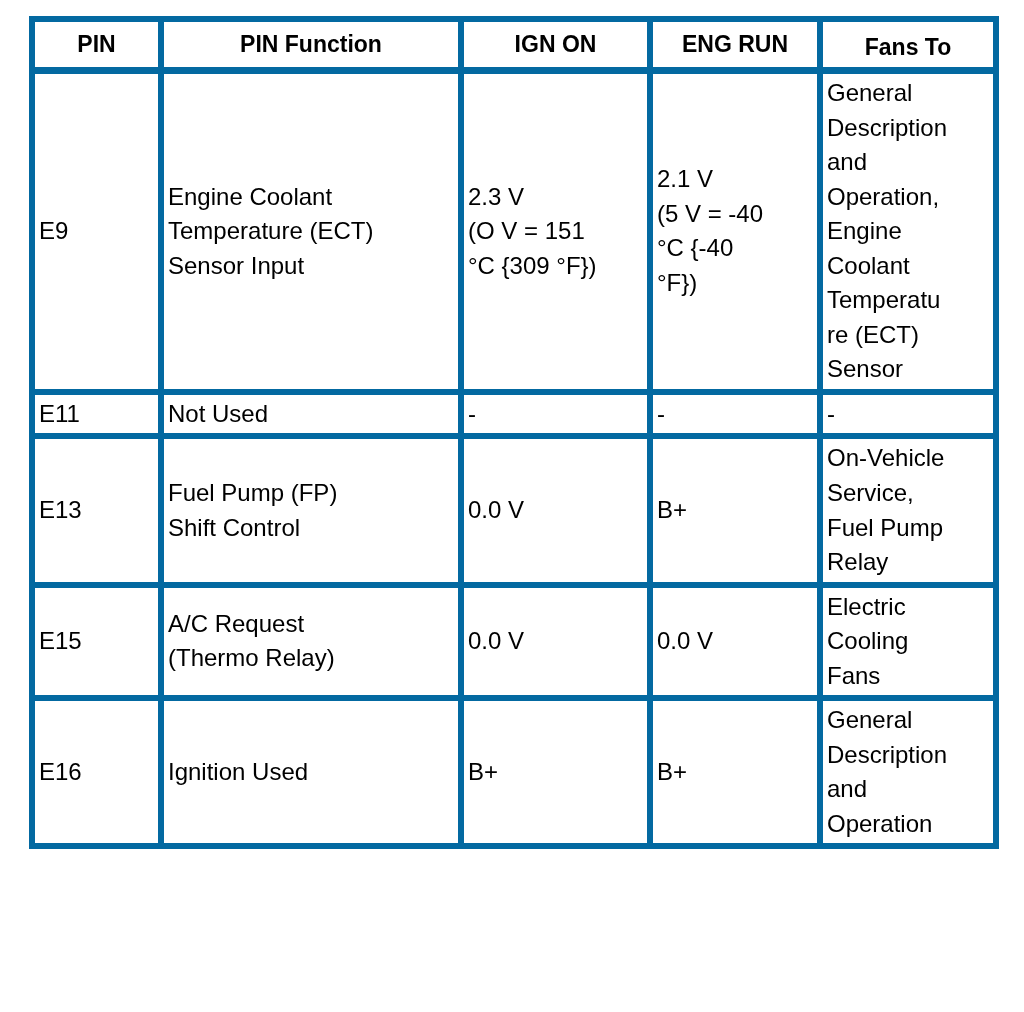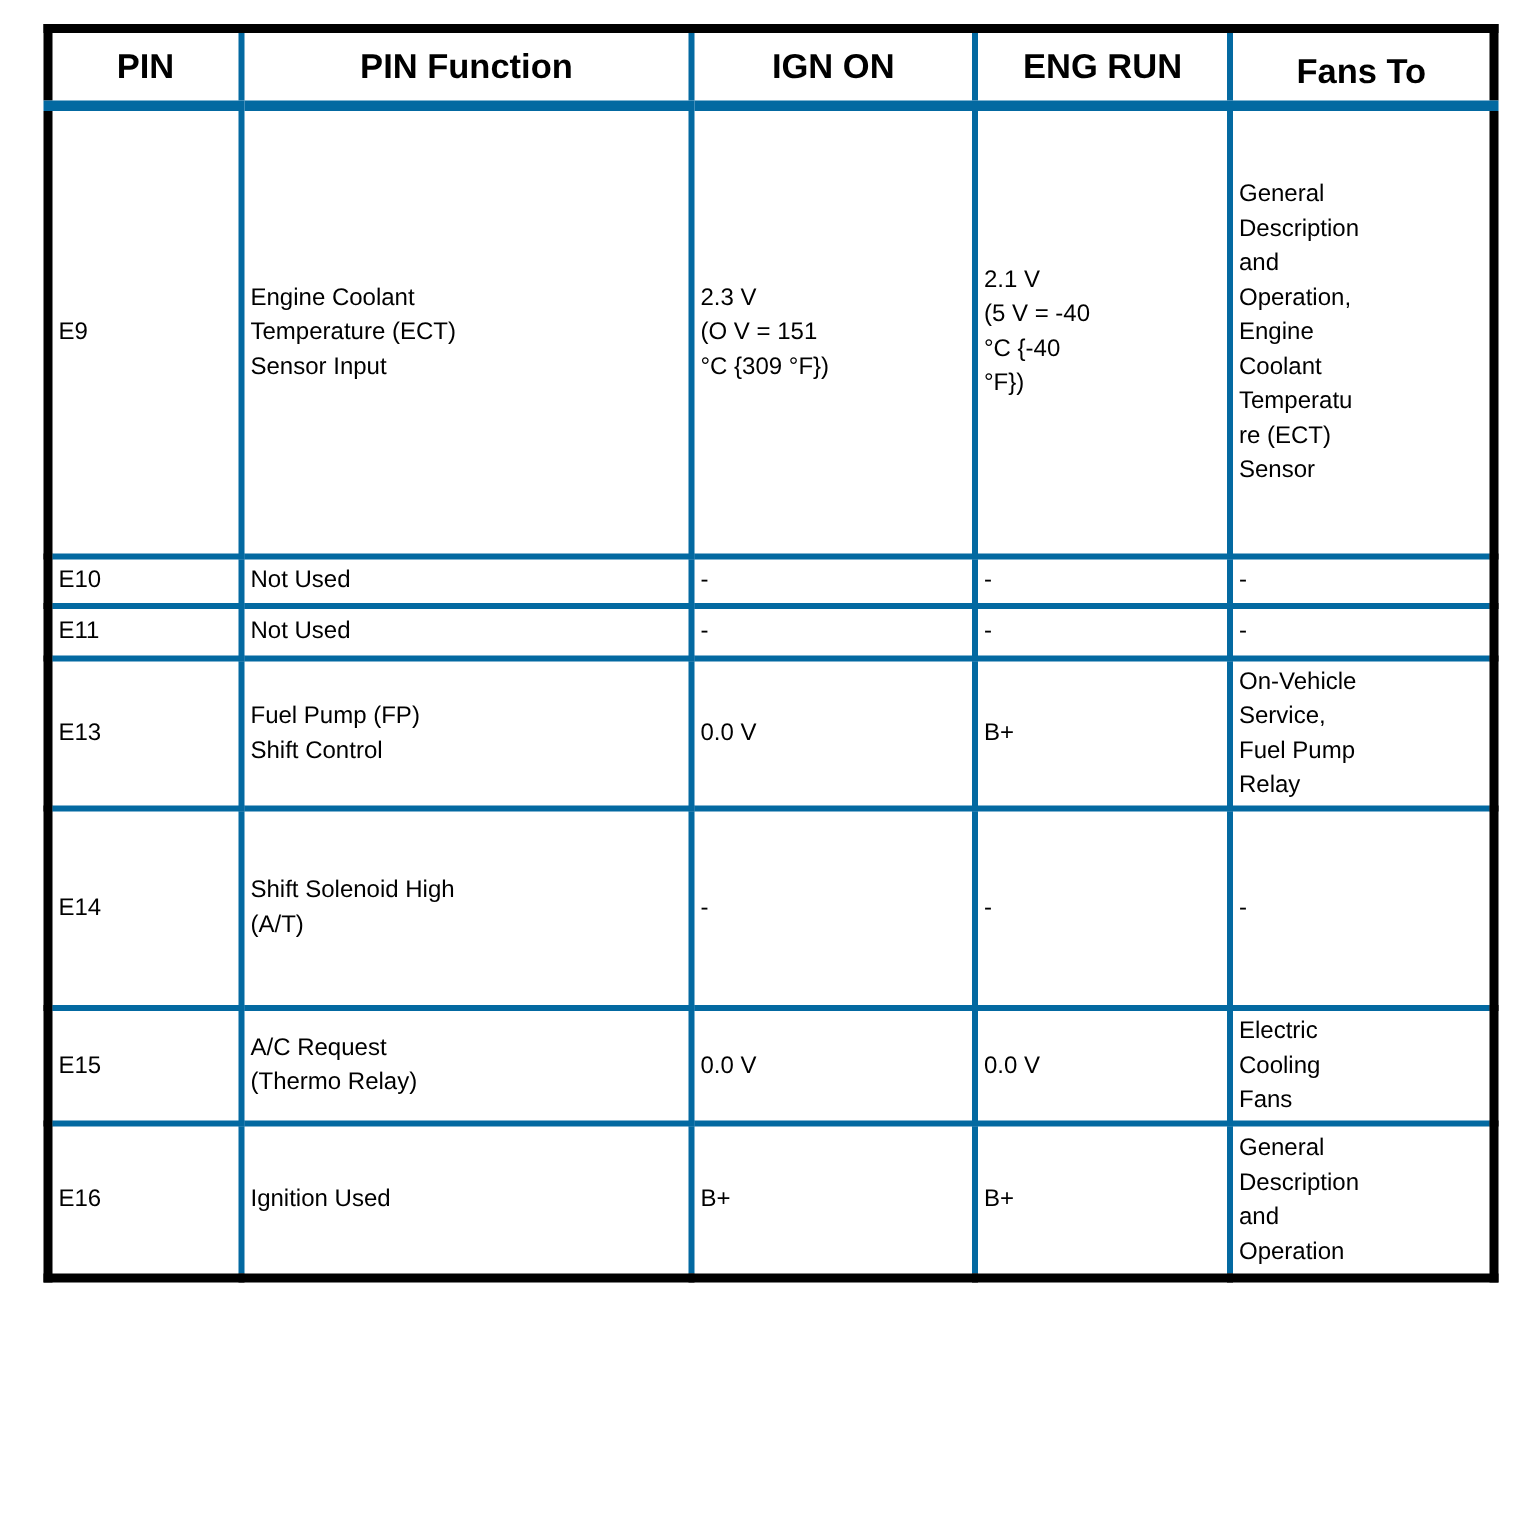--- a/index.html
+++ b/index.html
@@ -21,38 +21,38 @@
     position: absolute;
     left: 29px;
     top: 16px;
     width: 964px;
     border-collapse: collapse;
     table-layout: fixed;
     border: 6px solid #000000;
   }
   .pin-table th,
   .pin-table td {
-    border: 4px solid #0369a1;
+    border: 6px solid #0369a1;
     vertical-align: middle;
     padding: 2px 4px;
     overflow: hidden;
   }
   .pin-table thead th {
     font-weight: bold;
     font-size: 23px;
     height: 37px;
     border-bottom-width: 7px;
     white-space: nowrap;
   }
   .pin-table thead th.refer-to-header {
     vertical-align: bottom;
     padding-bottom: 6px;
   }
   .pin-table td {
-    font-size: 16px;
+    font-size: 24px;
     line-height: 1.44;
     white-space: pre-line;
   }
   
   .pin-table tbody tr:nth-child(1) { height: 300px; }
   .pin-table tbody tr:nth-child(2) { height: 33px; }
   .pin-table tbody tr:nth-child(3) { height: 35px; margin-top: 18px; }
   .pin-table tbody tr:nth-child(4) { height: 66px; }
   .pin-table tbody tr:nth-child(5) { height: 133px; }
   .pin-table tbody tr:nth-child(6) { height: 65px; }
@@ -97,27 +97,20 @@
 Description
 and
 Operation,
 Engine
 Coolant
 Temperatu
 re (ECT)
 Sensor</td>
   </tr>
 
-  <tr>
-    <td>E10</td>
-    <td>Not Used</td>
-    <td>-</td>
-    <td>-</td>
-    <td>-</td>
-  </tr>
 
   <tr>
     <td>E11</td>
     <td>Not Used</td>
     <td>-</td>
     <td>-</td>
     <td>-</td>
   </tr>
 
 
@@ -126,28 +119,20 @@
     <td>Fuel Pump (FP)
 Shift Control</td>
     <td>0.0 V</td>
     <td>B+</td>
     <td>On-Vehicle
 Service,
 Fuel Pump
 Relay</td>
   </tr>
 
-  <tr>
-    <td>E14</td>
-    <td>Shift Solenoid High
-(A/T)</td>
-    <td>-</td>
-    <td>-</td>
-    <td>-</td>
-  </tr>
 
   <tr>
     <td>E15</td>
     <td>A/C Request
 (Thermo Relay)</td>
     <td>0.0 V</td>
     <td>0.0 V</td>
     <td>Electric
 Cooling
 Fans</td>

